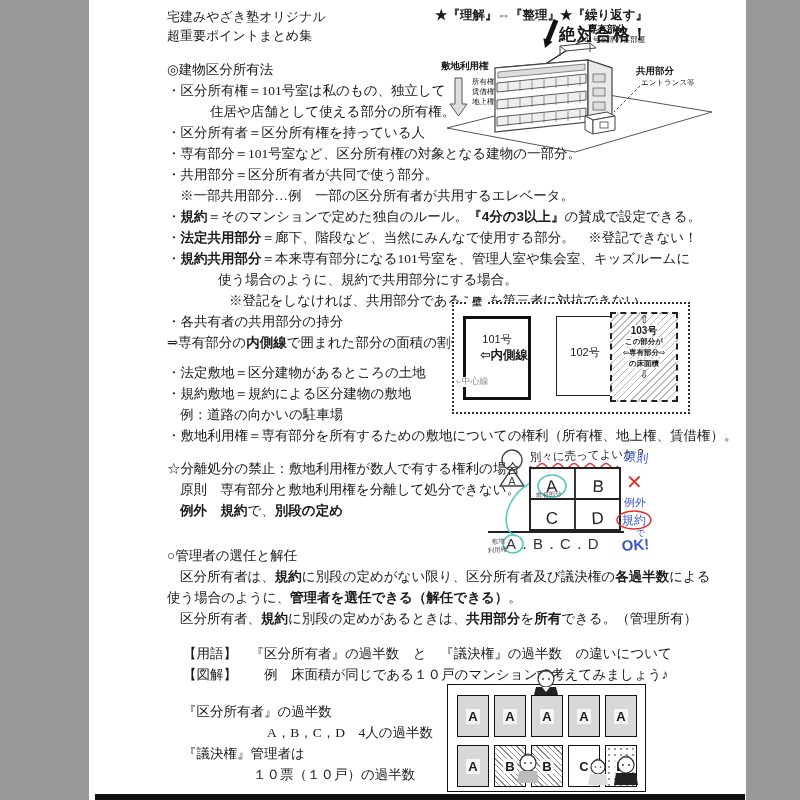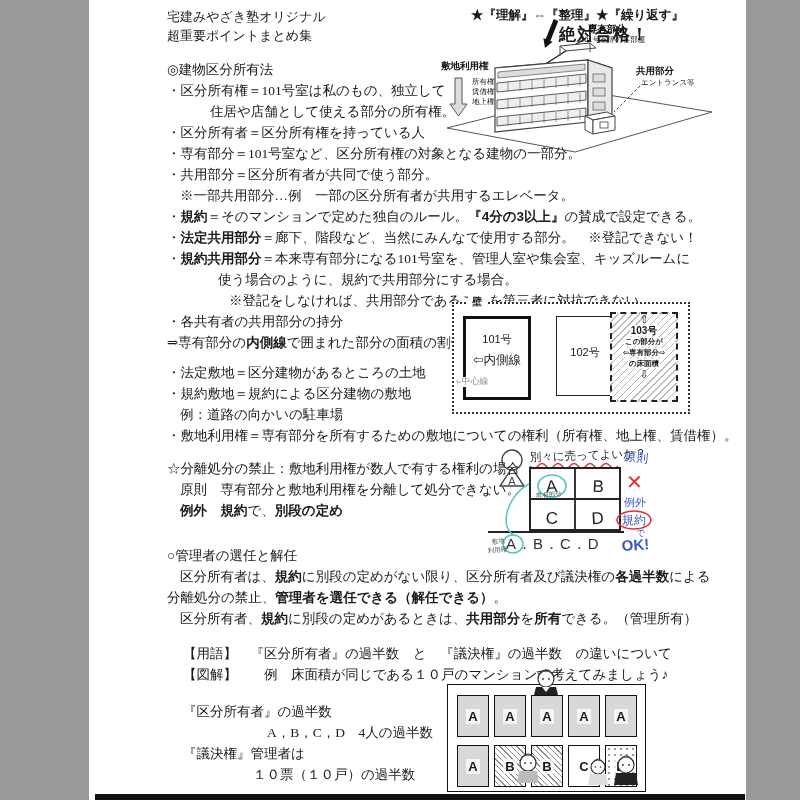--- a/index.html
+++ b/index.html
@@ -14,21 +14,21 @@
   .hdr{font-size:13px;line-height:19px;}
   .slogan{font-size:12.5px;font-weight:bold;}
   .pass{font-size:17px;font-weight:bold;font-family:"Liberation Sans","DejaVu Sans",sans-serif;letter-spacing:1px;}
   
   .rooms{left:363px;top:302px;width:234px;height:108px;border:2px dotted #333;background:#fff;}
   .wall-label{position:absolute;top:-9px;left:14px;background:#fff;padding:0 4px;
       font:bold 10px "Liberation Sans",sans-serif;}
   .room{position:absolute;text-align:center;font-family:"Liberation Sans","DejaVu Sans",sans-serif;}
   .r101{left:9px;top:12px;width:62px;height:78px;border:3px solid #111;}
   .r101 .no{margin-top:13px;font-size:11px;}
-  .r101 .inner{margin-top:5px;font-size:12.5px;font-weight:normal;white-space:nowrap;}
+  .r101 .inner{font-size:12.5px;font-weight:bold;white-space:nowrap;text-align:right;}
   .centerline{position:absolute;left:-10px;bottom:10px;font-size:9px;color:#888;white-space:nowrap;background:#fff;line-height:10px;font-family:Liberation Mono, monospace;}
   .r102{left:102px;top:12px;width:56px;height:78px;border:1.5px solid #222;}
   .r102 .no{margin-top:28px;font-size:11px;}
   .r103{left:156px;top:8px;width:64px;height:86px;border:2px dashed #222;
         background:repeating-linear-gradient(135deg,#fff 0 4px,#b9b9b9 4px 5px);}
   .r103 div{line-height:11px;font-size:7.5px;font-weight:bold;}
   .r103 span{background:#fff;padding:0 1px;}
   .r103 .no{font-size:10px;}
   .r103 .arr{font-size:11px;font-weight:normal;}
   
@@ -45,21 +45,21 @@
 </style>
 </head>
 <body>
 
 <div class="page">
 
   <div class="abs hdr" style="left:78px;top:7px;">
     <div>宅建みやざき塾オリジナル</div>
     <div>超重要ポイントまとめ集</div>
   </div>
-  <div class="abs slogan" style="left:346px;top:7px;margin-left:36px;">★『理解』⇔『整理』★『繰り返す』</div>
+  <div class="abs slogan" style="left:346px;top:7px;">★『理解』⇔『整理』★『繰り返す』</div>
   <div class="abs pass" style="left:470px;top:23px;">絶対合格！</div>
 
   <svg class="abs" style="left:351px;top:16px;" width="280" height="138" viewBox="0 0 280 138">
 
     <polygon points="7,112 135,136 272,96 150,76" fill="#fff" stroke="#555" stroke-width="1"></polygon>
 
     <polygon points="113.7,3.1 118.3,4.9 110.3,24.9 112.6,25.8 105,32 103.4,22.2 105.7,23.1" fill="#111"></polygon>
 
     <line x1="146" y1="22" x2="96" y2="54" stroke="#222" stroke-width="1.4"></line>
 
@@ -148,21 +148,21 @@
 
   <div class="abs" style="left:78px;top:458px;">
     <div class="ln"><span>☆分離処分の禁止：敷地利用権が数人で有する権利の場合</span></div>
     <div class="ln i1"><span>原則　専有部分と敷地利用権を分離して処分できない。</span></div>
     <div class="ln i1"><span class="b">例外　規約</span><span>で、</span><span class="b">別段の定め</span></div>
   </div>
 
   <div class="abs" style="left:78px;top:545px;">
     <div class="ln"><span>○管理者の選任と解任</span></div>
     <div class="ln i1"><span>区分所有者は、</span><span class="b">規約</span><span>に別段の定めがない限り、区分所有者及び議決権の</span><span class="b">各過半数</span><span>による</span></div>
-    <div class="ln"><span>分離処分の禁止、</span><span class="b">管理者を選任できる（解任できる）</span><span>。</span></div>
+    <div class="ln"><span>使う場合のように、</span><span class="b">管理者を選任できる（解任できる）</span><span>。</span></div>
     <div class="ln i1"><span>区分所有者、</span><span class="b">規約</span><span>に別段の定めがあるときは、</span><span class="b">共用部分</span><span>を</span><span class="b">所有</span><span>できる。（管理所有）</span></div>
   </div>
 
   <div class="abs" style="left:94px;top:643px;">
     <div class="ln"><span>【用語】　『区分所有者』の過半数　と　『議決権』の過半数　の違いについて</span></div>
     <div class="ln"><span>【図解】　　例　床面積が同じである１０戸のマンションで考えてみましょう♪</span></div>
   </div>
 
   <div class="abs" style="left:94px;top:701px;">
     <div class="ln"><span>『区分所有者』の過半数</span></div>

